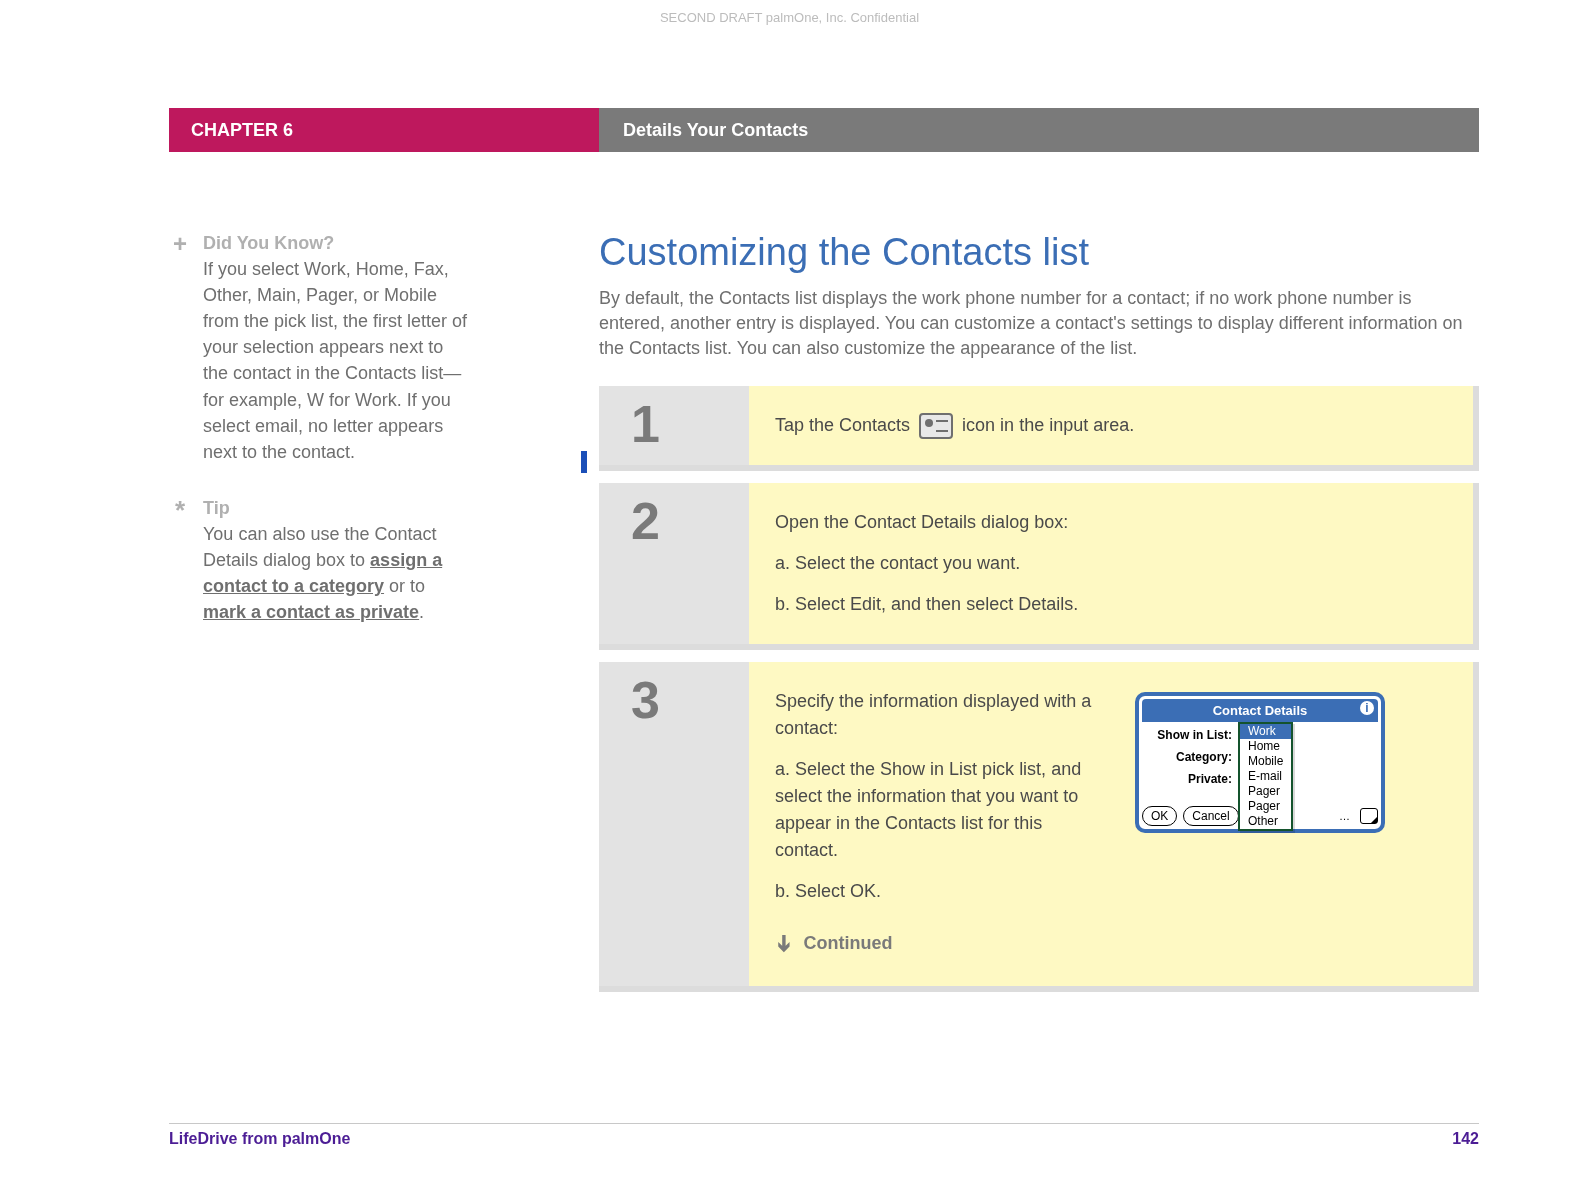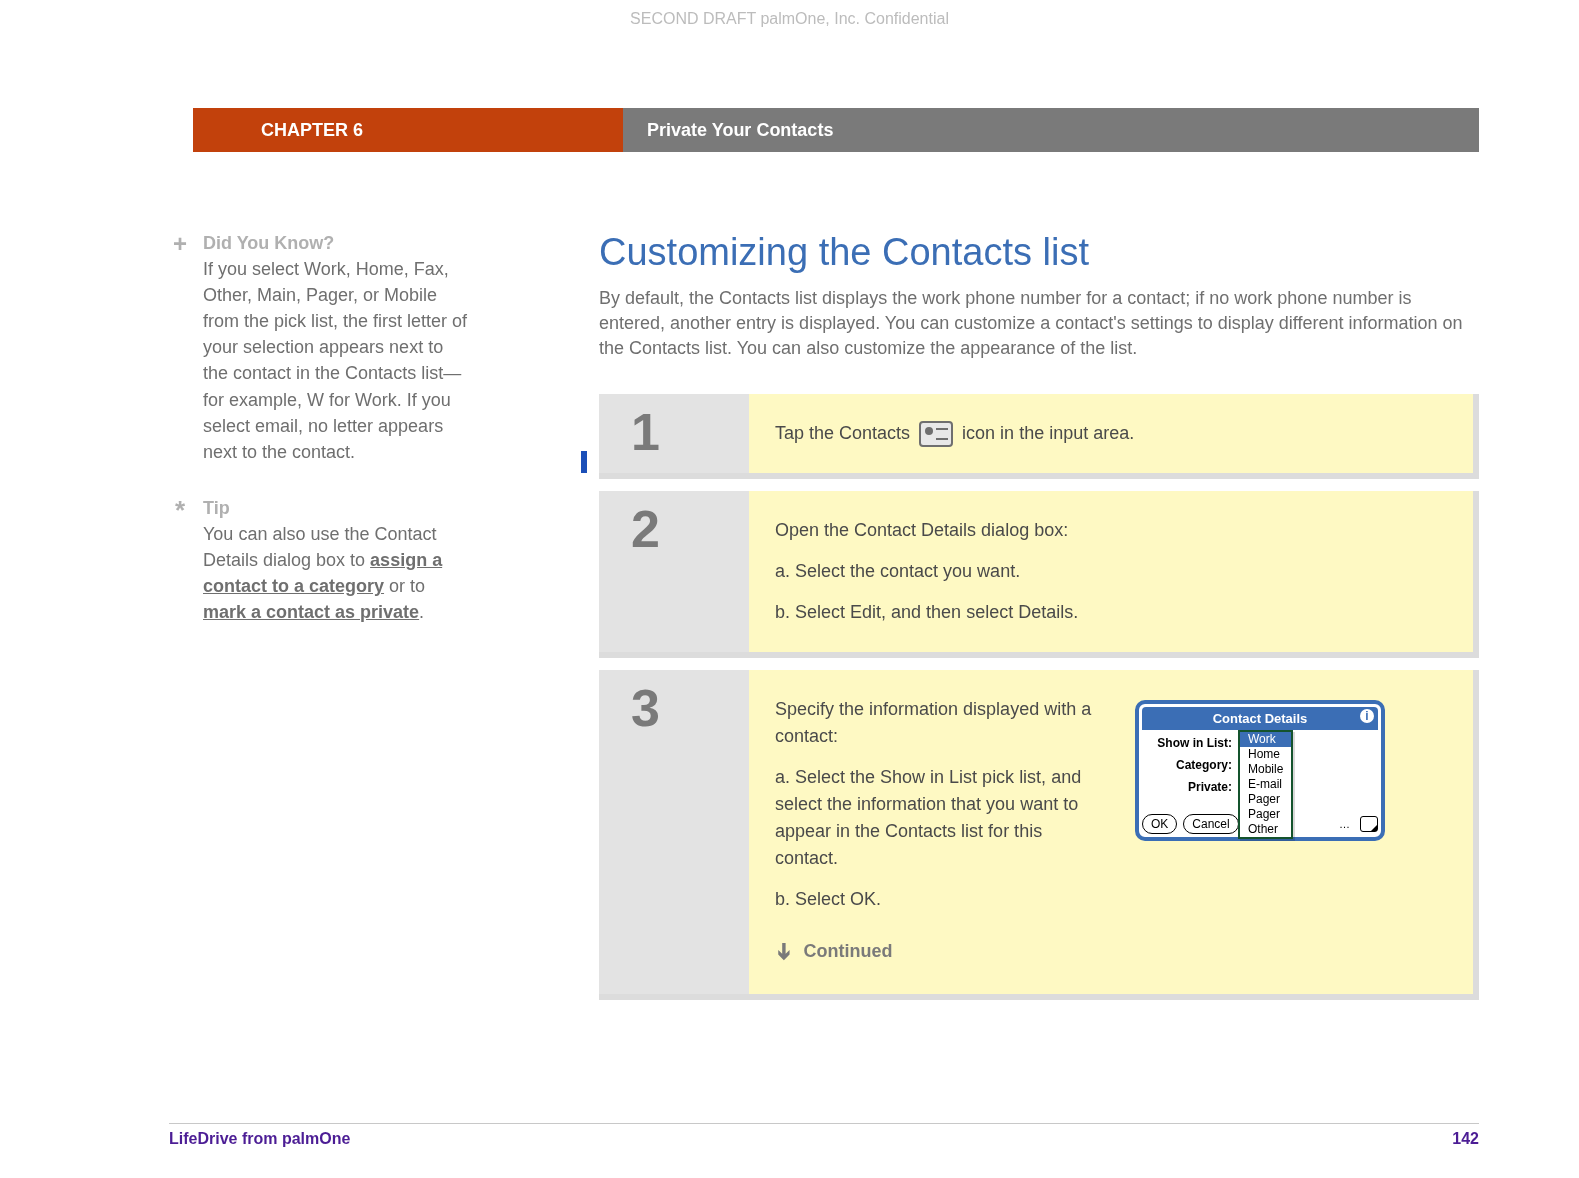--- a/index.html
+++ b/index.html
@@ -11,41 +11,40 @@
     height: 1178px;
     overflow: hidden;
     position: relative;
   }
   .watermark {
     position: absolute;
     top: 10px;
     left: 0; right: 0;
     text-align: center;
     color: #bcbcbc;
-    font-size: 16px;
+    font-size: 13px;
   }
   .header-bar {
     position: absolute;
     top: 108px;
     left: 0; right: 0;
     height: 44px;
     display: flex;
   }
   .header-left-pad { width: 169px; background:#fff; }
   .chapter-box {
     width: 430px;
-    background: #c2410c;
+    background: #be185d;
     color: #fff;
     font-weight: 700;
     font-size: 18px;
     display: flex;
     align-items: center;
-    padding-left: 68px;
+    padding-left: 22px;
     box-sizing: border-box;
-    margin-left: 24px;
   }
   .title-box {
     flex: 1;
     background: #7a7a7a;
     color: #fff;
     font-weight: 700;
     font-size: 18px;
     display: flex;
     align-items: center;
     padding-left: 24px;
@@ -95,21 +94,21 @@
   .page-heading {
     color: #3b6eb5;
     font-size: 38px;
     font-weight: 400;
     margin: 6px 0 12px 0;
   }
   .intro {
     font-size: 18px;
     color: #6f6f6f;
     line-height: 1.4;
-    margin-bottom: 32px;
+    margin-bottom: 24px;
   }
 
   .change-bar {
     position: absolute;
     left: 412px;
     top: 226px;
     width: 6px;
     height: 22px;
     background: #1b4fb8;
   }
@@ -253,21 +252,21 @@
   }
 </style>
 </head>
 <body>
 
 <div class="watermark">SECOND DRAFT palmOne, Inc.  Confidential</div>
 
 <div class="header-bar">
   <div class="header-left-pad"></div>
   <div class="chapter-box">CHAPTER 6</div>
-  <div class="title-box">Private Your Contacts</div>
+  <div class="title-box">Details Your Contacts</div>
 </div>
 
 <div class="content-area">
 
   <div class="sidebar">
     <div class="sb-block">
       <div class="sb-icon">+</div>
       <div class="sb-body">
         <span class="sb-title">Did You Know?</span>
         <span>If you select Work, Home, Fax, Other, Main, Pager, or Mobile from the pick list, the first letter of your selection appears next to the contact in the Contacts list—for example, W for Work. If you select email, no letter appears next to the contact.</span>

